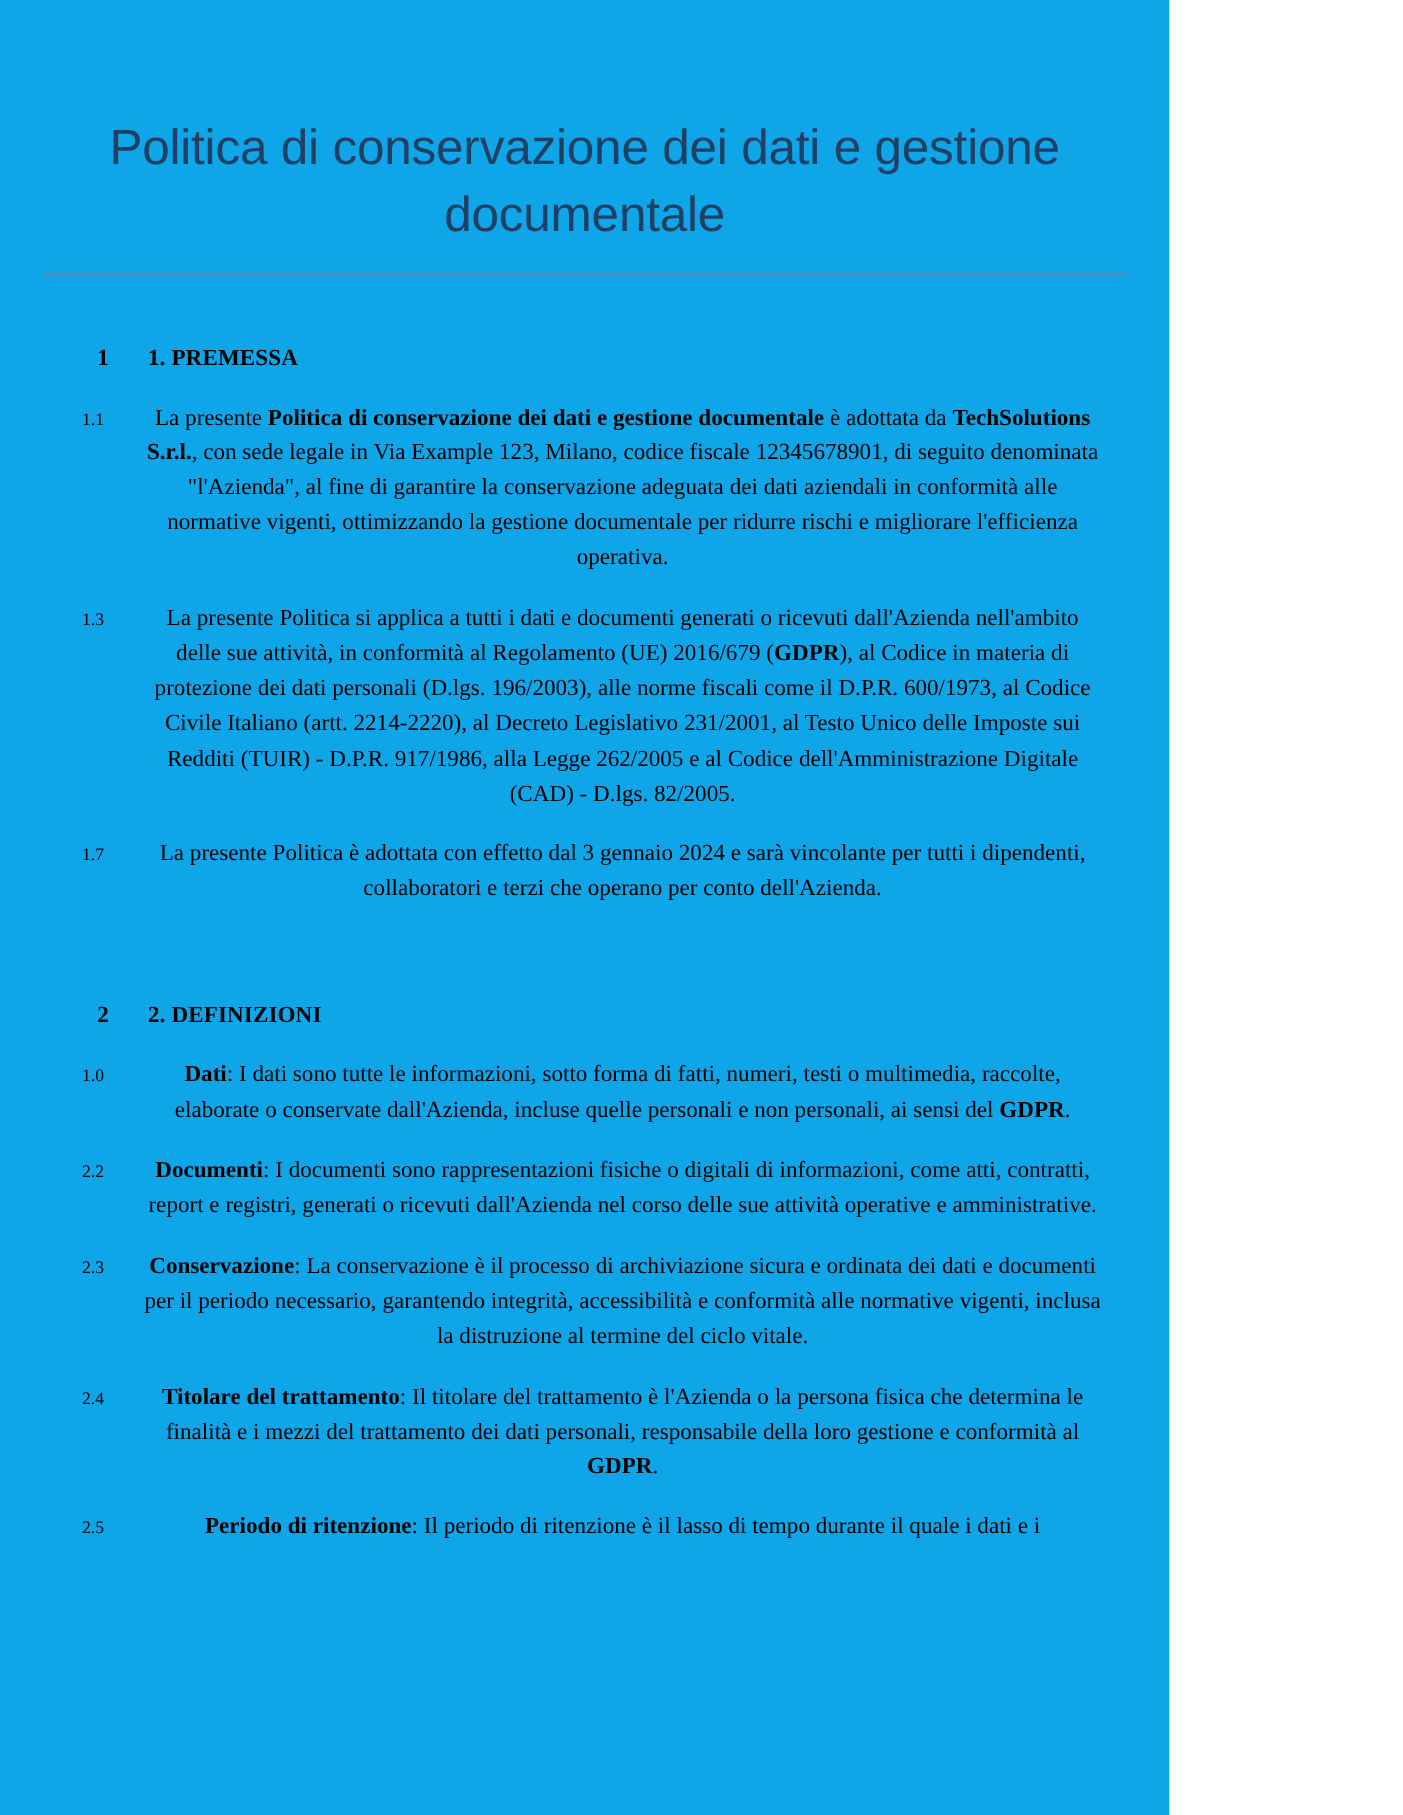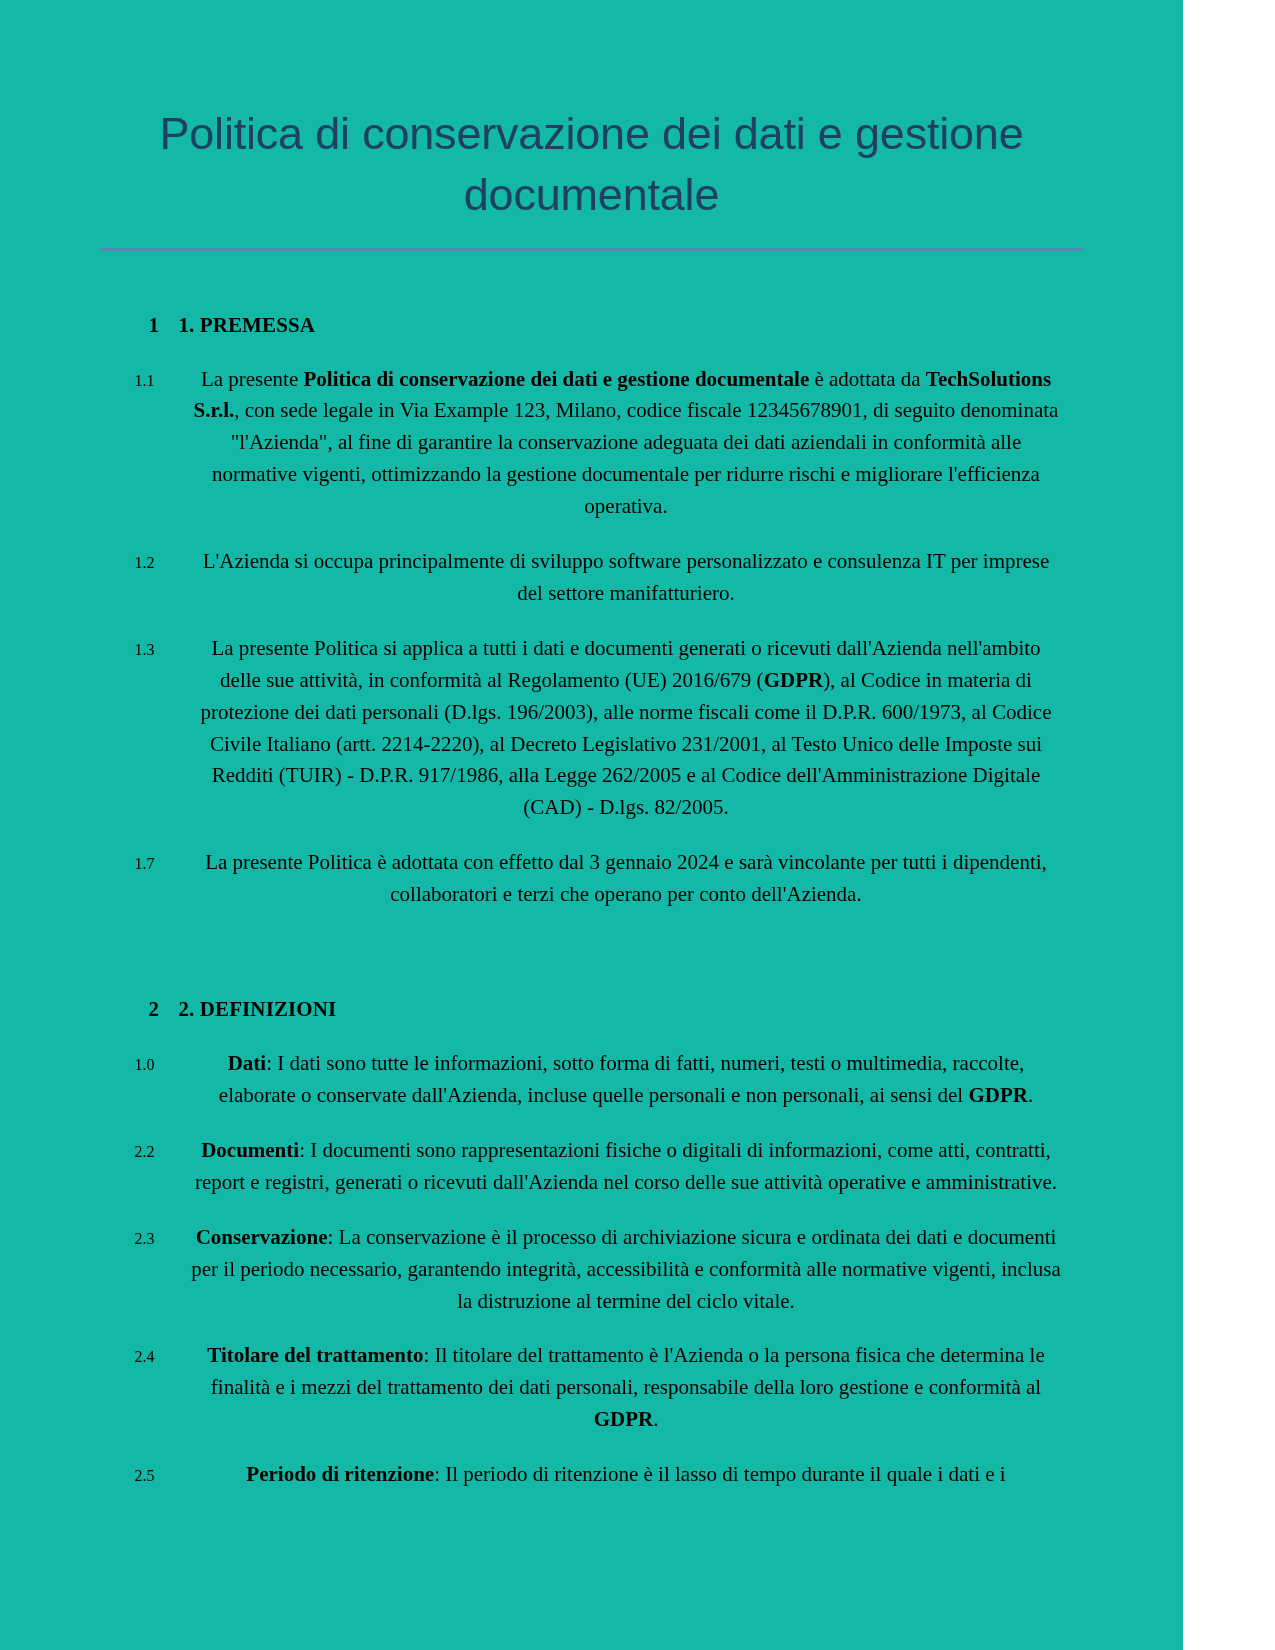--- a/index.html
+++ b/index.html
@@ -9,26 +9,26 @@
   }
   body {
     width: 1275px;
     height: 1650px;
     font-family: "Liberation Serif", "DejaVu Serif", serif;
     color: #000000;
     -webkit-font-smoothing: antialiased;
   }
   .page {
     position: relative;
-    width: 1183px;
+    width: 1063px;
     height: 1650px;
     box-sizing: border-box;
     padding: 0;
     overflow: hidden;
-    background: #14b8a6;
+    background: #0ea5e9;
   }
   
   .title-block {
     margin: 0 auto;
     padding-top: 104px;
     width: 985px;
   }
   .doc-title {
     font-family: "Liberation Sans", "DejaVu Sans", sans-serif;
     font-size: 45px;
@@ -62,20 +62,21 @@
   .section-heading .sec-num {
     width: 52px;
     flex: 0 0 52px;
     text-align: left;
     padding-left: 22px;
     box-sizing: border-box;
   }
   .section-heading .sec-title {
     flex: 1;
     letter-spacing: 0.1px;
+    margin-left: 16px;
   }
   .section-2 {
     margin-top: 86px;
   }
   .clause {
     display: flex;
     align-items: baseline;
     margin: 0 0 23px 0;
   }
   .clause .cl-num {
@@ -110,24 +111,20 @@
   <div class="content" id="content-root">
       <div class="section-heading">
         <span class="sec-num">1</span>
         <span class="sec-title">1. PREMESSA</span>
       </div>
       <div class="clause">
         <span class="cl-num">1.1</span>
         <span class="cl-text"><span>La presente </span><b>Politica di conservazione dei dati e gestione documentale</b><span> è adottata da </span><b>TechSolutions S.r.l.</b><span>, con sede legale in Via Example 123, Milano, codice fiscale 12345678901, di seguito denominata "l'Azienda", al fine di garantire la conservazione adeguata dei dati aziendali in conformità alle normative vigenti, ottimizzando la gestione documentale per ridurre rischi e migliorare l'efficienza operativa.</span></span>
       </div>
       <div class="clause">
-        <span class="cl-num">1.2</span>
-        <span class="cl-text"><span>L'Azienda si occupa principalmente di sviluppo software personalizzato e consulenza IT per imprese del settore manifatturiero.</span></span>
-      </div>
-      <div class="clause">
         <span class="cl-num">1.3</span>
         <span class="cl-text"><span>La presente Politica si applica a tutti i dati e documenti generati o ricevuti dall'Azienda nell'ambito delle sue attività, in conformità al Regolamento (UE) 2016/679 (</span><b>GDPR</b><span>), al Codice in materia di protezione dei dati personali (D.lgs. 196/2003), alle norme fiscali come il D.P.R. 600/1973, al Codice Civile Italiano (artt. 2214-2220), al Decreto Legislativo 231/2001, al Testo Unico delle Imposte sui Redditi (TUIR) - D.P.R. 917/1986, alla Legge 262/2005 e al Codice dell'Amministrazione Digitale (CAD) - D.lgs. 82/2005.</span></span>
       </div>
       <div class="clause">
         <span class="cl-num">1.7</span>
         <span class="cl-text"><span>La presente Politica è adottata con effetto dal 3 gennaio 2024 e sarà vincolante per tutti i dipendenti, collaboratori e terzi che operano per conto dell'Azienda.</span></span>
       </div>
       <div class="section-heading section-2">
         <span class="sec-num">2</span>
         <span class="sec-title">2. DEFINIZIONI</span>

